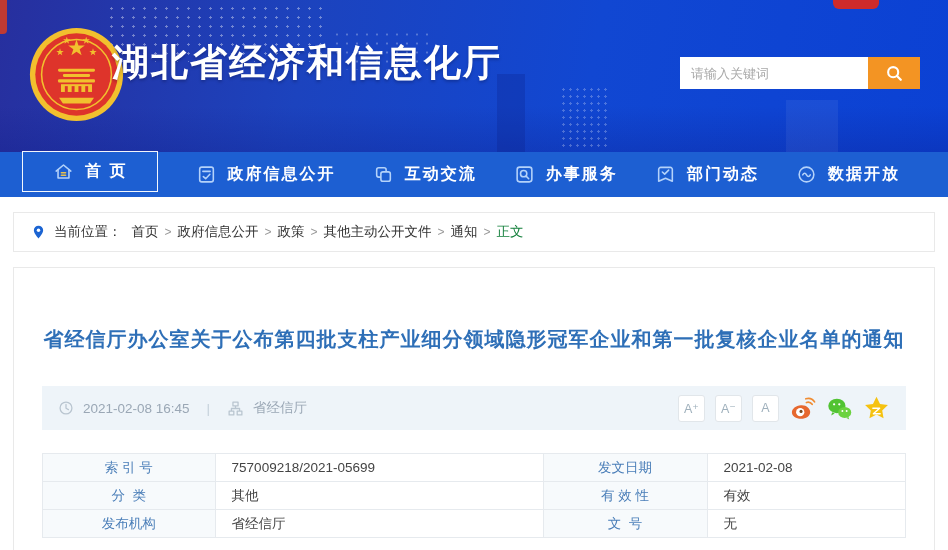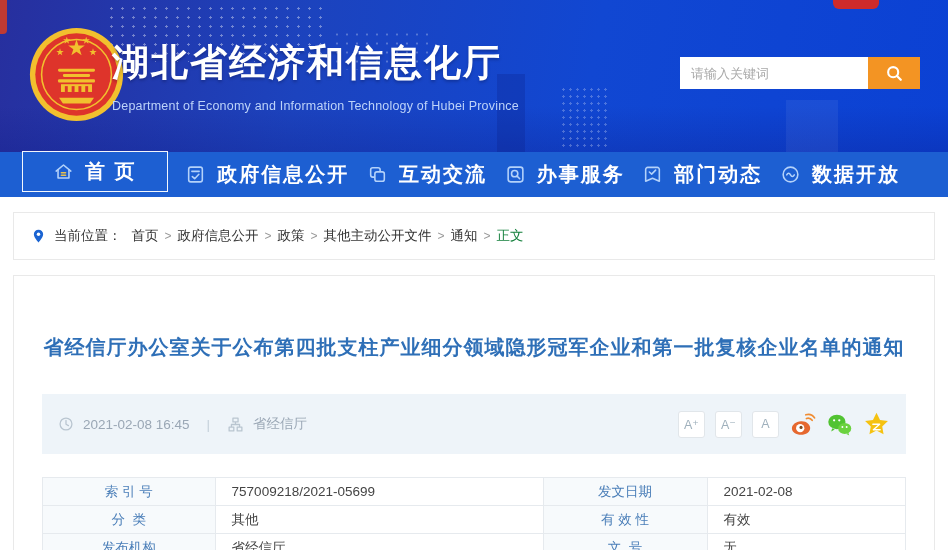--- a/index.html
+++ b/index.html
@@ -33,42 +33,42 @@
   .search { position:absolute; right:28px; top:57px; display:flex; height:40px; }
   .search input { width:188px; height:32px; border:none; outline:none; padding:0 11px;
     font-size:13px; color:#333; background:#fff; }
   .search input::placeholder { color:#a9a9a9; }
   .search-btn { width:52px; height:32px; background:#f39423; border:none; cursor:pointer;
     display:flex; align-items:center; justify-content:center; }
 
   
   .nav { height:45px; background:#1d5fd2; display:flex; align-items:center;
     justify-content:space-between; padding:0 48px 0 22px; position:relative; }
-  .nav-item { display:flex; align-items:center; gap:11px; color:#fff; font-size:20px;
+  .nav-item { display:flex; align-items:center; gap:11px; color:#fff; font-size:16px;
     font-weight:bold; letter-spacing:2px; cursor:pointer; white-space:nowrap; }
   .nav-item.active { border:1.5px solid rgba(255,255,255,.95); padding:0 30px; height:41px;
     transform:translateY(-3px); }
   .nav-icon { width:21px; height:21px; flex:0 0 auto; }
 
   
-  .crumb-bar { margin:15px 13px 0; height:48px; border:1px solid #e9e9e9; background:#fff;
+  .crumb-bar { margin:15px 13px 0; height:40px; border:1px solid #e9e9e9; background:#fff;
     display:flex; align-items:center; padding:0 17px; font-size:13.5px; color:#333; }
   .crumb-bar .pin { width:15px; height:18px; margin-right:8px; }
   .crumb-label { color:#333; margin-right:4px; }
   .crumb { color:#333; cursor:pointer; margin:0 6px; }
   .crumb-sep { color:#999; font-size:12px; }
   .crumb-current { color:#15803d; margin:0 6px; }
 
   
   .card { margin:15px 13px 0; border:1px solid #e9e9e9; background:#fff;
     min-height:300px; padding:0 28px 30px; }
   .article-title { padding-top:56px; text-align:center; color:#2e6fb7; font-size:20px;
     font-weight:bold; letter-spacing:1px; line-height:30px; }
 
-  .meta-bar { margin-top:32px; background:#eef4f9; height:60px; display:flex;
+  .meta-bar { margin-top:32px; background:#eef4f9; height:44px; display:flex;
     align-items:center; justify-content:space-between; padding:0 16px; }
   .meta-left { display:flex; align-items:center; gap:9px; color:#9aa7b5; font-size:13.5px; }
   .meta-divider { color:#c4d0da; margin:0 8px; }
   .meta-right { display:flex; align-items:center; gap:10px; }
   .size-btn { width:27px; height:27px; background:#fff; border:1px solid #e1e6ea;
     border-radius:3px; color:#9fb0bc; font-size:12.5px; display:flex; align-items:center;
     justify-content:center; cursor:pointer; }
   .share-icon { width:27px; height:27px; cursor:pointer; }
 
   
@@ -106,21 +106,20 @@
     <rect x="34" y="60" width="32" height="8" fill="#f2c02e"></rect>
     <rect x="38" y="62" width="3" height="6" fill="#de342b"></rect>
     <rect x="45" y="62" width="3" height="6" fill="#de342b"></rect>
     <rect x="52" y="62" width="3" height="6" fill="#de342b"></rect>
     <rect x="59" y="62" width="3" height="6" fill="#de342b"></rect>
     <path d="M32 74 H68 L64 80 H36 Z" fill="#f2c02e"></path>
   </svg>
 
   <div class="titles">
     <div class="site-title">湖北省经济和信息化厅</div>
-    <div class="site-subtitle">Department of Economy and Information Technology of Hubei Province</div>
   </div>
 
   <div class="search">
     <input type="text" placeholder="请输入关键词" style="">
     <button class="search-btn">
       <svg width="19" height="19" viewBox="0 0 20 20">
         <circle cx="8.6" cy="8.6" r="5.3" fill="none" stroke="#fff" stroke-width="2.2"></circle>
         <path d="M12.6 12.6 L16.6 16.6" stroke="#fff" stroke-width="2.4" stroke-linecap="round"></path>
       </svg>
     </button>

